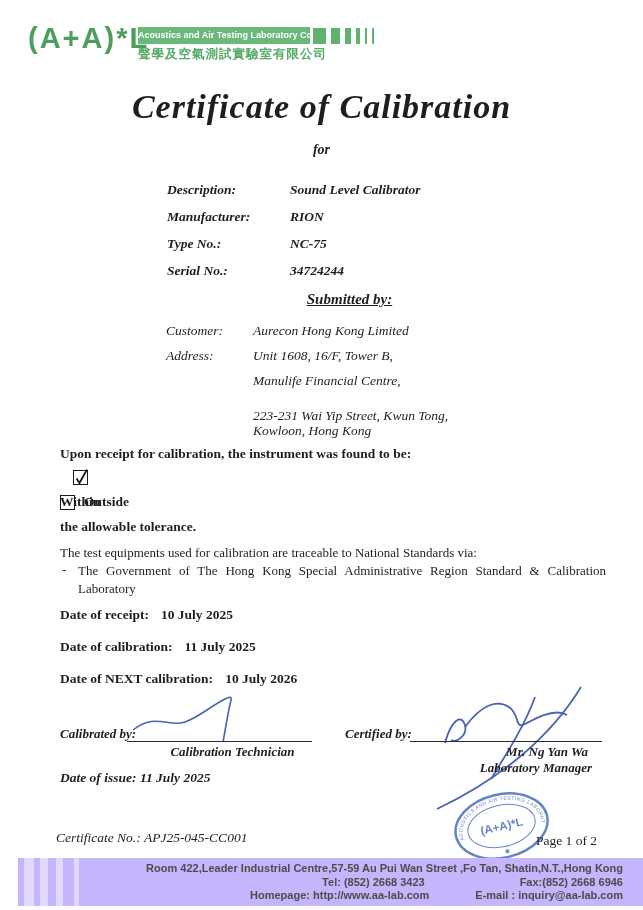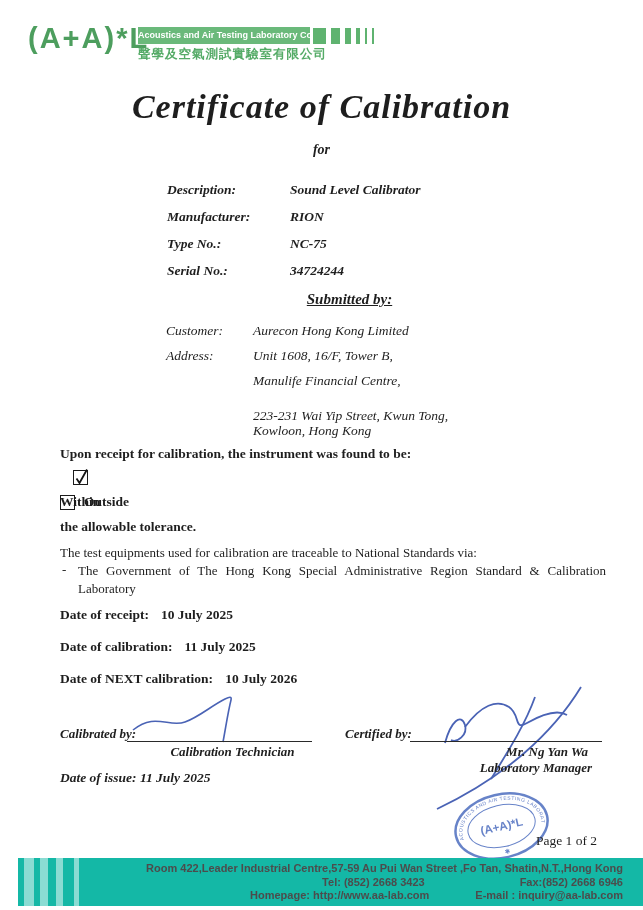--- a/index.html
+++ b/index.html
@@ -32,21 +32,21 @@
   .trace{font-size:13px;}
   .just{text-align:justify;line-height:18px;}
   .dateline{font-size:13.5px;font-weight:bold;}
   .dateline .val{margin-left:12px;}
   .sigline{border-bottom:1.5px solid #2a2a2a;}
   .siglabel{font-size:13px;font-weight:bold;font-style:italic;}
   .sigtitle{font-size:13px;font-weight:bold;font-style:italic;}
   .certno{font-size:13.5px;font-style:italic;}
   .pagenum{font-size:13.5px;}
   
-  .footer{left:18px;top:858px;width:625px;height:48px;background:#14b8a6;color:#4c4c4c;
+  .footer{left:18px;top:858px;width:625px;height:48px;background:#c4b5fd;color:#4c4c4c;
           font-family:"Liberation Sans",sans-serif;font-size:11px;font-weight:bold;
           text-align:right;padding-top:4px;box-sizing:border-box;line-height:13.5px;}
   .footer .ln{padding-right:20px;}
   .stripe{position:absolute;top:0;height:100%;background:rgba(255,255,255,0.5);}
   .stamp{left:452px;top:791px;transform:rotate(-13deg);opacity:.92;}
 </style>
 </head>
 <body>
 
 <div class="page">
@@ -133,20 +133,24 @@
   <div class="abs siglabel" style="left:345px;top:726px;">Certified by:</div>
   <div class="abs sigline" style="left:410px;top:726px;width:192px;height:15px;"></div>
   <div class="abs sigtitle" style="left:420px;top:744px;width:168px;text-align:right;">Mr. Ng Yan Wa</div>
   <div class="abs sigtitle" style="left:420px;top:760px;width:172px;text-align:right;">Laboratory Manager</div>
 
   <div class="abs siglabel" style="left:60px;top:770px;font-size:13.5px;">
     <span>Date of issue:</span>
     <span>11 July 2025</span>
   </div>
 
+  <div class="abs certno" style="left:56px;top:830px;">
+    <span>Certificate No.:</span>
+    <span>APJ25-045-CC001</span>
+  </div>
 
   <div class="abs stamp">
     <svg width="100" height="70" viewBox="0 0 120 84" style="overflow:visible">
       <ellipse cx="60" cy="42" rx="56" ry="38" stroke="#5b79c4" stroke-width="3" fill="none"></ellipse>
       <ellipse cx="60" cy="42" rx="41" ry="25" stroke="#5b79c4" stroke-width="1.2" fill="none"></ellipse>
       <path id="stampArc" d="M 13,50 A 48 32 0 1 1 107,50" fill="none"></path>
       <text font-size="6" letter-spacing="0.6" fill="#5b79c4" font-family="Liberation Sans, sans-serif">
         <textPath href="#stampArc" startOffset="2">ACOUSTICS AND AIR TESTING LABORATORY CO. LTD.</textPath>
       </text>
       <text x="60" y="47" text-anchor="middle" font-size="14" font-weight="bold" fill="#5b79c4" font-family="Liberation Sans, sans-serif">(A+A)*L</text>

